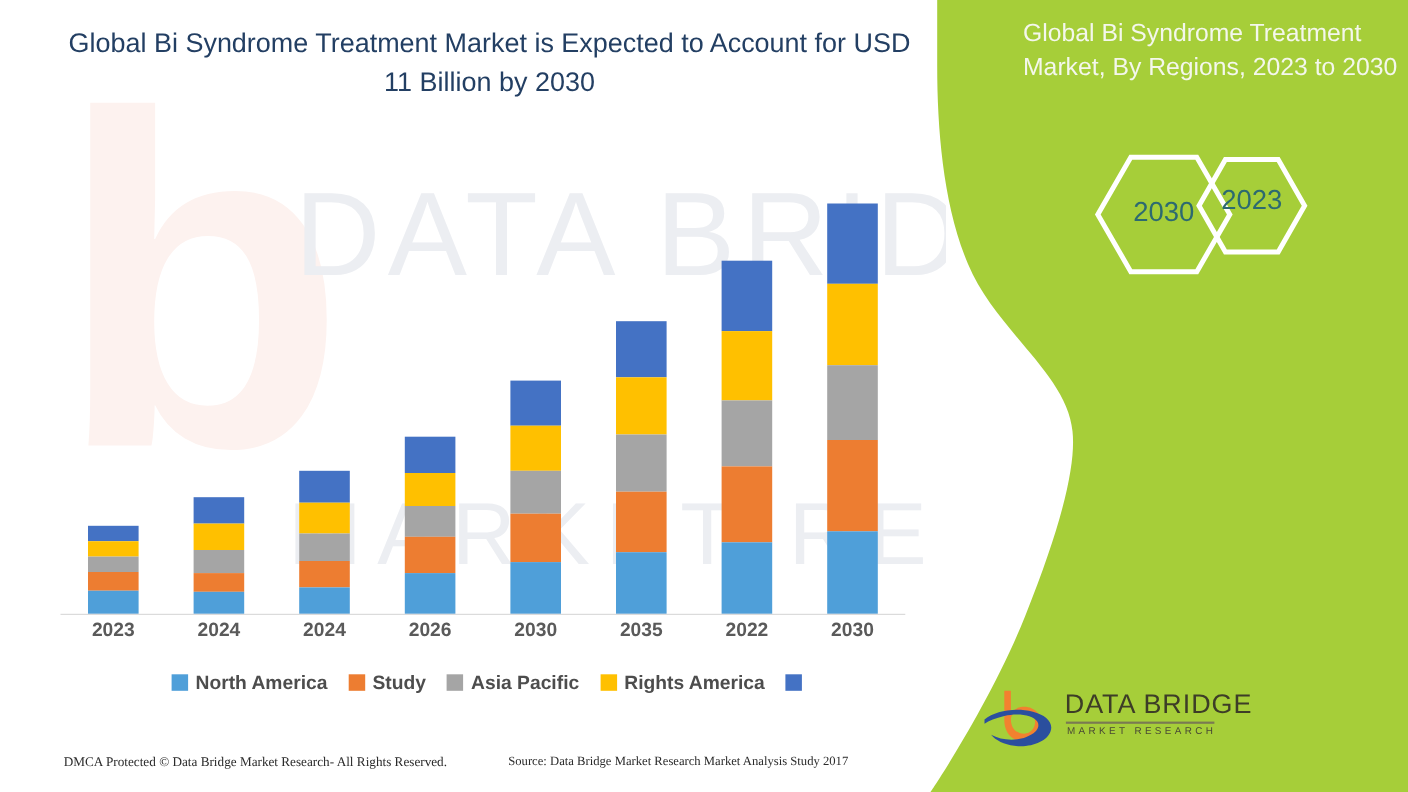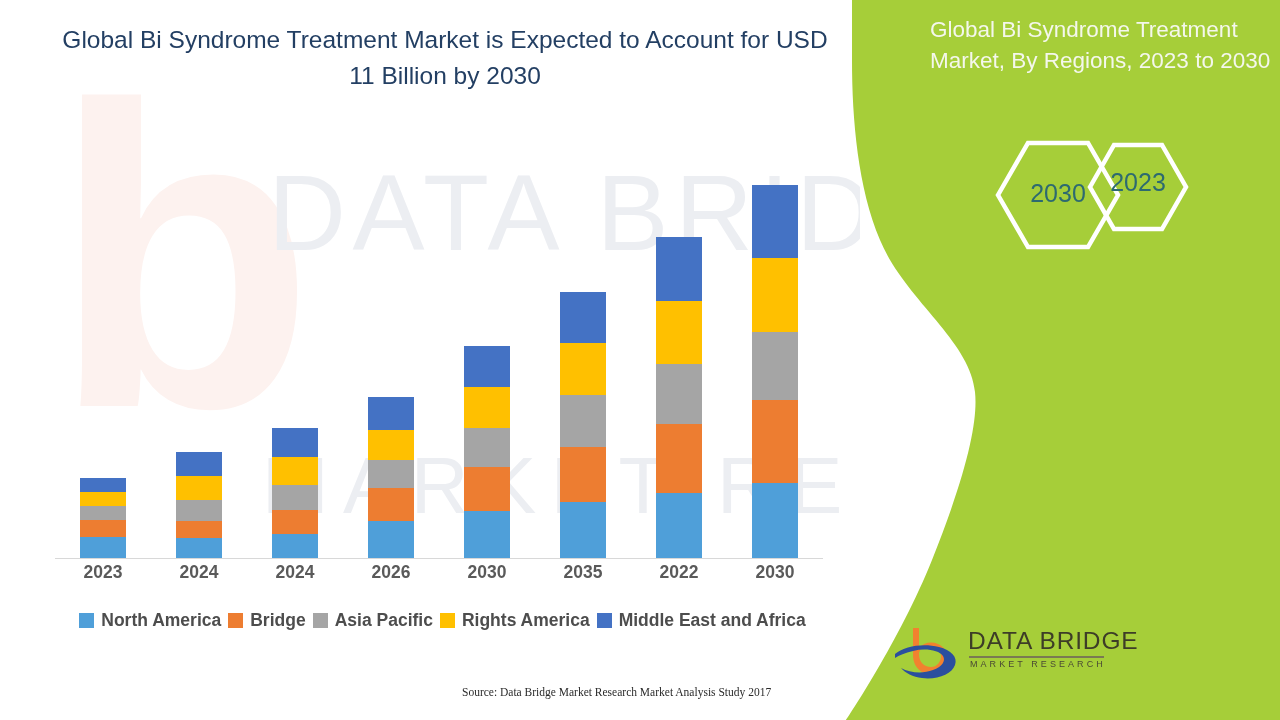--- a/index.html
+++ b/index.html
@@ -106,21 +106,21 @@
     position:absolute; left:0; top:462px; width:768px; height:28px;
     display:flex;
   }
   .xtick {
     flex:1 1 0; text-align:center;
     color:#5a5a5a; font-size:17.5px; font-weight:700;
   }
 
   .legend {
     position:absolute; left:0px; top:510px; width:775px;
-    display:flex; justify-content:center; align-items:center; gap:7px;
+    display:flex; justify-content:center; align-items:center; gap:19px;
   }
   .legend-item { display:flex; align-items:center; gap:7px; }
   .legend-swatch { width:15px; height:15px; flex:none; }
   .legend-label {
     color:#4d4d4d; font-size:17.5px; font-weight:700; white-space:nowrap;
   }
 
   
   .footer-line {
     position:absolute; left:55px; top:678px; width:770px; height:1px;
@@ -281,33 +281,33 @@
         <div class="xtick">2022</div>
         <div class="xtick">2030</div>
       </div>
     <div class="legend" id="legend">
         <div class="legend-item">
           <span class="legend-swatch" style="background: rgb(79, 159, 217);"></span>
           <span class="legend-label">North America</span>
         </div>
         <div class="legend-item">
           <span class="legend-swatch" style="background: rgb(237, 125, 49);"></span>
-          <span class="legend-label">Bridge</span>
+          <span class="legend-label">Study</span>
         </div>
         <div class="legend-item">
           <span class="legend-swatch" style="background: rgb(165, 165, 165);"></span>
           <span class="legend-label">Asia Pacific</span>
         </div>
         <div class="legend-item">
           <span class="legend-swatch" style="background: rgb(255, 192, 0);"></span>
           <span class="legend-label">Rights America</span>
         </div>
         <div class="legend-item">
           <span class="legend-swatch" style="background: rgb(68, 114, 196);"></span>
-          <span class="legend-label">Middle East and Africa</span>
         </div>
       </div>
   </div>
 
   <div class="footer-line"></div>
+  <div class="footer-left">DMCA Protected © Data Bridge Market Research- All Rights Reserved.</div>
   <div class="footer-right">Source: Data Bridge Market Research Market Analysis Study 2017</div>
 
 </div>
 
 </body></html>

